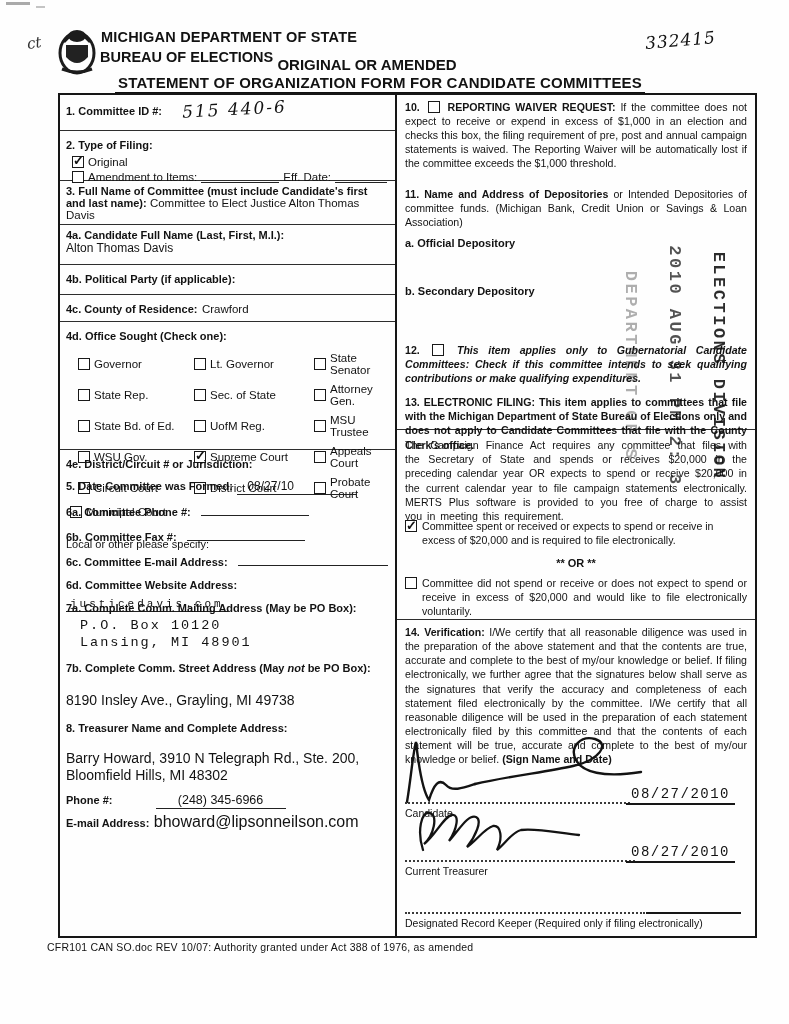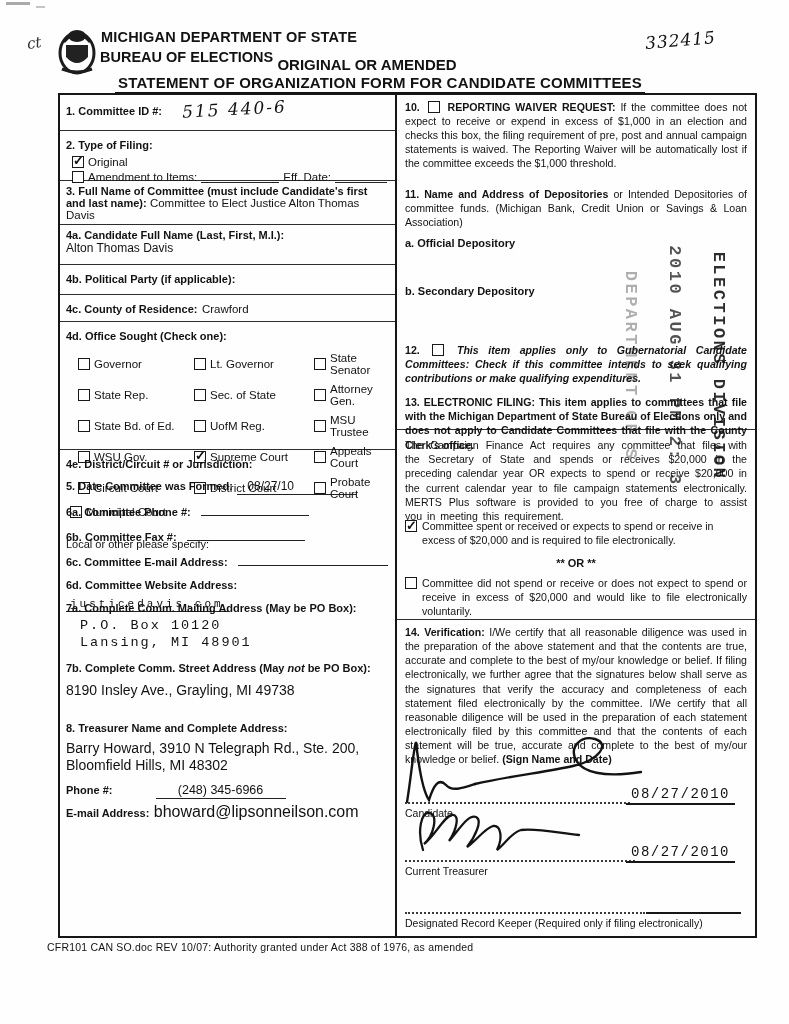--- a/index.html
+++ b/index.html
@@ -60,21 +60,21 @@
   .s6c { height:23px; }
   .s6d { height:27px; }
   .s7a { height:56px; }
   .s7b { height:64px; }
   .s8 { height:126px; }
   .s9 { flex:1; display:flex; flex-direction:column; }
   .s9-bottom { margin-top:auto; padding-bottom:2px; }
   .entry-underline { border-bottom:1.5px solid #222; display:inline-block; padding:0 10px 1px; }
   .addr-mono { font-family:"Liberation Mono","DejaVu Sans Mono",monospace; font-size:13.5px;
     letter-spacing:2px; line-height:17px; margin:3px 0 0 14px; }
-  .big-val { font-size:14px; margin-top:6px; }
+  .big-val { font-size:14px; margin-top:16px; }
   .phone-row { margin-top:10px; font-size:11px; }
   .email-val { font-size:16px; font-family:"Liberation Sans",sans-serif; }
   
   .rp { font-size:10.6px; line-height:1.33; text-align:justify; margin:0; }
   .r-sec { padding:5px 8px 2px; }
   .r10 { height:92px; }
   .r11 { height:46px;padding-left:8px; }
   .r11a { height:50px; }
   .r11b { height:66px; }
   .r12 { height:55px; }

